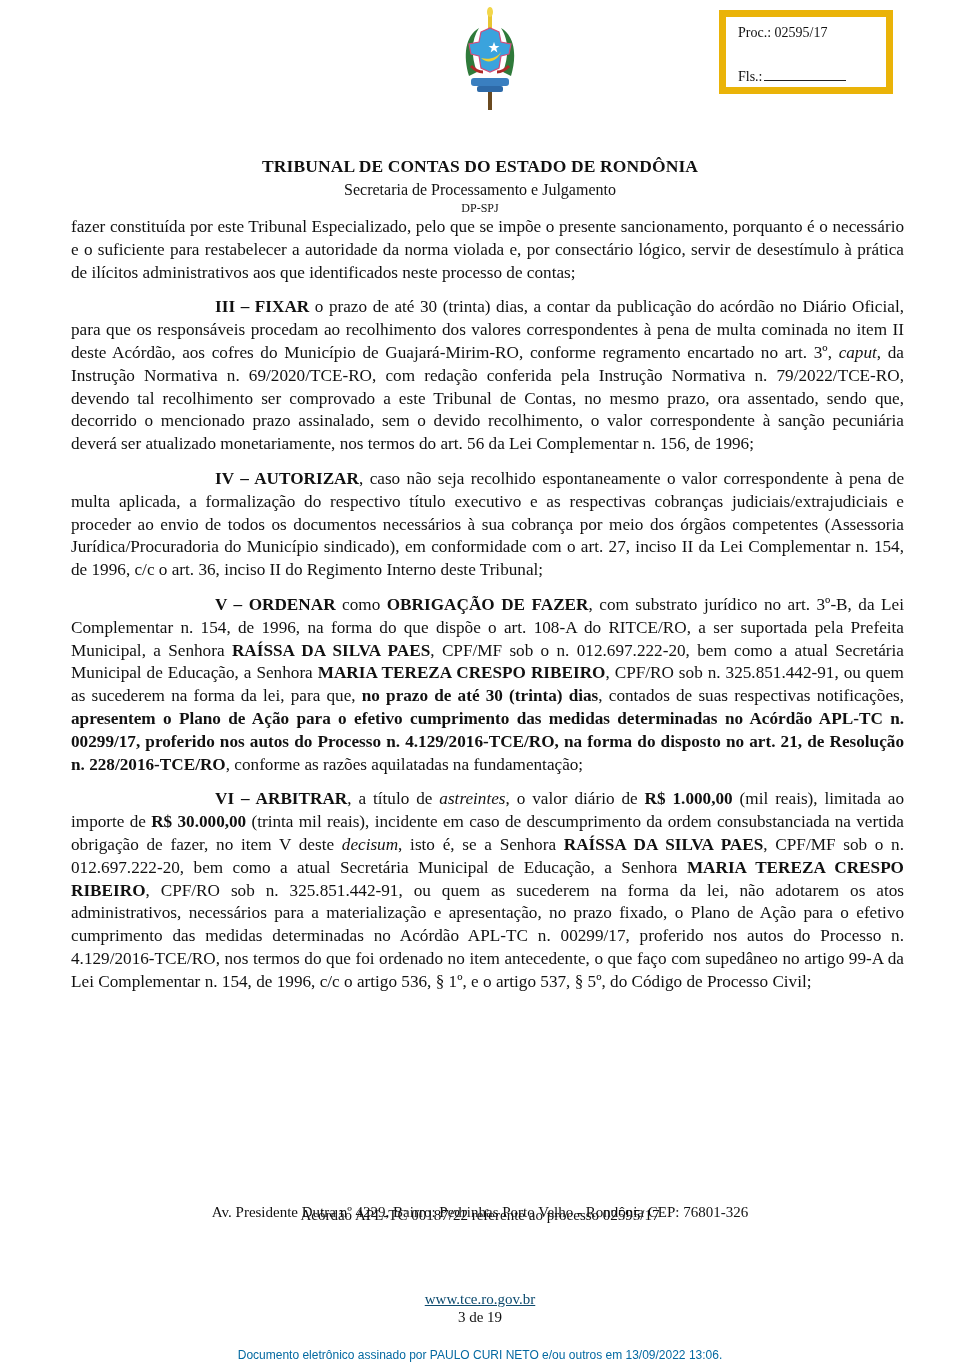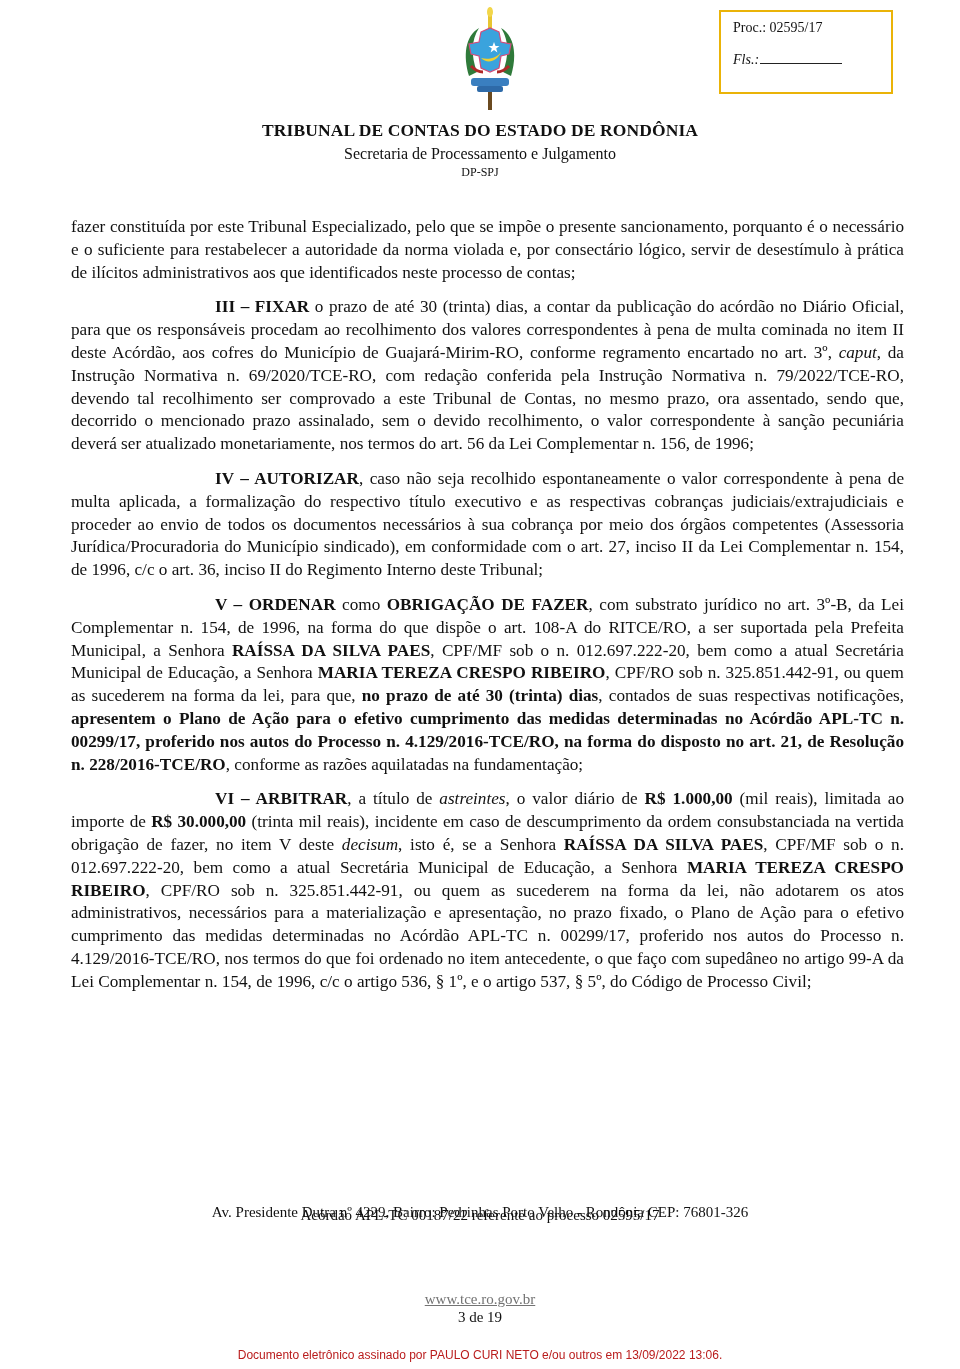--- a/index.html
+++ b/index.html
@@ -1,42 +1,42 @@
 <!DOCTYPE html>
 <html><head>
 <meta charset="utf-8">
 <style>
   html, body { margin: 0; padding: 0; background: #ffffff; }
   body { width: 960px; height: 1369px; position: relative; overflow: hidden;
          font-family: "Liberation Serif", serif; color: #111; }
   .proc-box { position: absolute; left: 719px; top: 10px; width: 174px; height: 84px;
-              border: 2px solid #eab308; box-sizing: border-box; font-size: 14px; }
+              border: 7px solid #eab308; box-sizing: border-box; font-size: 14px; }
   .proc-box .line1 { position: absolute; left: 12px; top: 8px; }
-  .proc-box .line2 { position: absolute; left: 12px; top: 38px; font-style: italic; }
+  .proc-box .line2 { position: absolute; left: 12px; top: 50px; }
   .proc-box .blank { display: inline-block; width: 82px; border-bottom: 1px solid #222; height: 13px; vertical-align: baseline; margin-left: 1px; }
   .crest { position: absolute; left: 461px; top: 6px; width: 58px; height: 108px; }
-  .header { position: absolute; left: 0; width: 960px; text-align: center; }
+  .header { position: absolute; left: 0; width: 960px; text-align: center; margin-top: 36px; }
   .h-title { top: 120px; font-weight: bold; font-size: 17.5px; letter-spacing: 0.1px; }
   .h-sub { top: 145px; font-size: 16px; }
   .h-dept { top: 165px; font-size: 12px; }
   .body-text { position: absolute; left: 71px; width: 833px; top: 216px;
                font-size: 17.2px; line-height: 22.8px; text-align: justify; }
   .body-text p { margin: 0 0 12px 0; }
   .body-text p.indent { text-indent: 144px; }
   .body-text p.first { }
   b { font-weight: bold; }
   i { }
   .footer { position: absolute; left: 0; width: 960px; text-align: center; font-size: 15px; line-height: 19px; }
   .f1 { top: 1206px; }
   .f2 { top: 1203px; text-align: center; }
   .f3 { top: 1290px; }
-  .f3 a { color: #737373; text-decoration: underline; }
+  .f3 a { color: #0c4a6e; text-decoration: underline; }
   .f4 { top: 1308px; }
   .watermark { position: absolute; left: 0; width: 960px; top: 1348px; text-align: center;
-               font-family: "Liberation Sans", sans-serif; font-size: 12px; color: #b91c1c; }
+               font-family: "Liberation Sans", sans-serif; font-size: 12px; color: #0369a1; }
 </style>
 </head>
 <body>
 
 <svg class="crest" viewBox="0 0 58 108">
   <rect x="27" y="2" width="4" height="22" fill="#e8c531"></rect>
   <ellipse cx="29" cy="6" rx="3" ry="5" fill="#f2d64a"></ellipse>
   <path d="M8 70 C2 50 4 30 18 22 C10 34 10 50 16 66 Z" fill="#2f7a3a"></path>
   <path d="M50 70 C56 50 54 30 40 22 C48 34 48 50 42 66 Z" fill="#2f7a3a"></path>
   <path d="M10 60 C14 64 18 66 22 66" stroke="#b02828" stroke-width="3" fill="none"></path>

